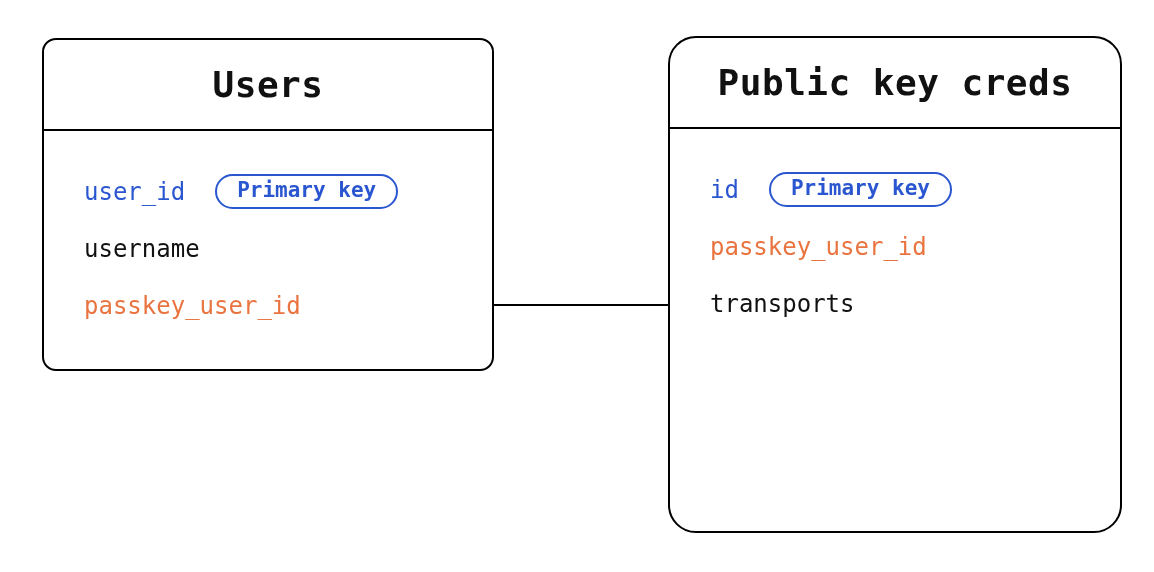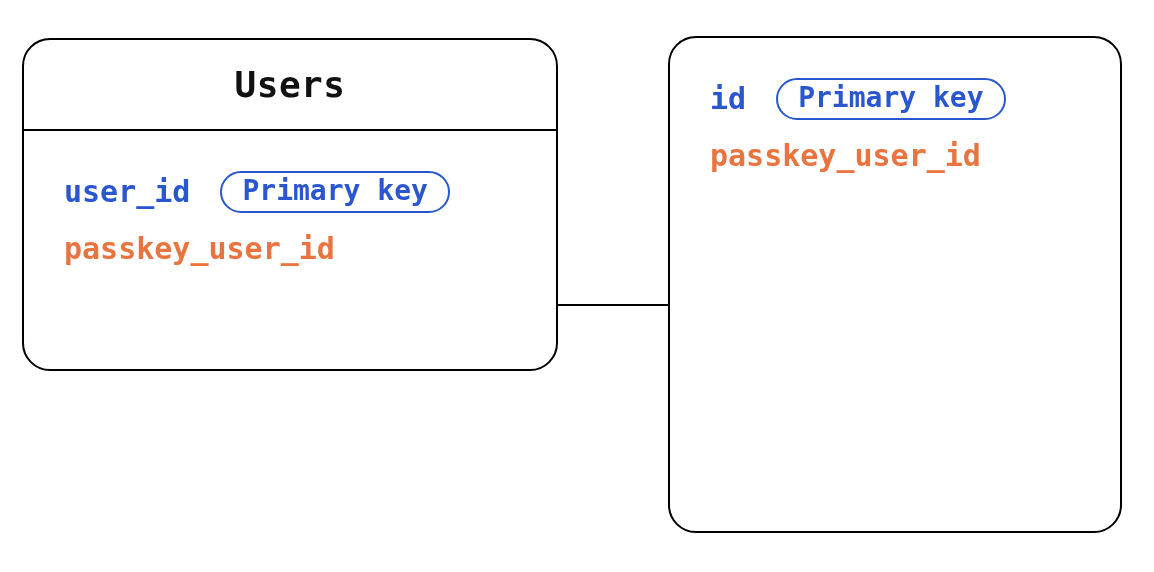--- a/index.html
+++ b/index.html
@@ -15,21 +15,21 @@
     --orange: #e9743f;
     --ink: #111111;
     --line: #000000;
   }
   .card {
     position: absolute;
     background: #ffffff;
     border: 2px solid var(--line);
     border-radius: 28px;
   }
-  .card-users { left: 22px; top: 38px; width: 536px; height: 333px; }
+  .card-users { left: 42px; top: 38px; width: 452px; height: 333px; border-radius: 14px; }
   .card-creds { left: 668px; top: 36px; width: 454px; height: 497px; }
   .card-header {
     height: 91px;
     border-bottom: 2px solid var(--line);
     display: flex;
     align-items: center;
     justify-content: center;
   }
   .card-title {
     font-weight: 700;
@@ -38,26 +38,26 @@
     letter-spacing: 0.5px;
     white-space: nowrap;
   }
   .card-body { padding: 32px 20px 0 40px; }
   .field-row {
     height: 57px;
     display: flex;
     align-items: center;
     white-space: nowrap;
   }
-  .field-name { font-size: 30px; color: var(--ink); font-weight: bold; }
+  .field-name { font-size: 24px; color: var(--ink); }
   .field-name.blue { color: var(--blue); }
   .field-name.orange { color: var(--orange); }
   .pk-badge {
     margin-left: 30px;
-    font-size: 28px;
+    font-size: 21px;
     font-weight: 700;
     color: var(--blue);
     border: 2px solid var(--blue);
     border-radius: 999px;
     padding: 4px 20px 6px 20px;
     line-height: 1;
     display: inline-block;
     text-align: right;
   }
   .connector {
@@ -79,30 +79,39 @@
   <section class="card card-users">
     <header class="card-header">
       <span class="card-title">Users</span>
     </header>
     <div class="card-body">
       <div class="field-row">
         <span class="field-name blue">user_id</span>
         <span class="pk-badge">Primary key</span>
       </div>
       <div class="field-row">
+        <span class="field-name">username</span>
+      </div>
+      <div class="field-row">
         <span class="field-name orange">passkey_user_id</span>
       </div>
     </div>
   </section>
 
   <section class="card card-creds">
+    <header class="card-header">
+      <span class="card-title">Public key creds</span>
+    </header>
     <div class="card-body">
       <div class="field-row">
         <span class="field-name blue">id</span>
         <span class="pk-badge">Primary key</span>
       </div>
       <div class="field-row">
         <span class="field-name orange">passkey_user_id</span>
       </div>
+      <div class="field-row">
+        <span class="field-name">transports</span>
+      </div>
     </div>
   </section>
 
 </div>
 
 </body></html>

